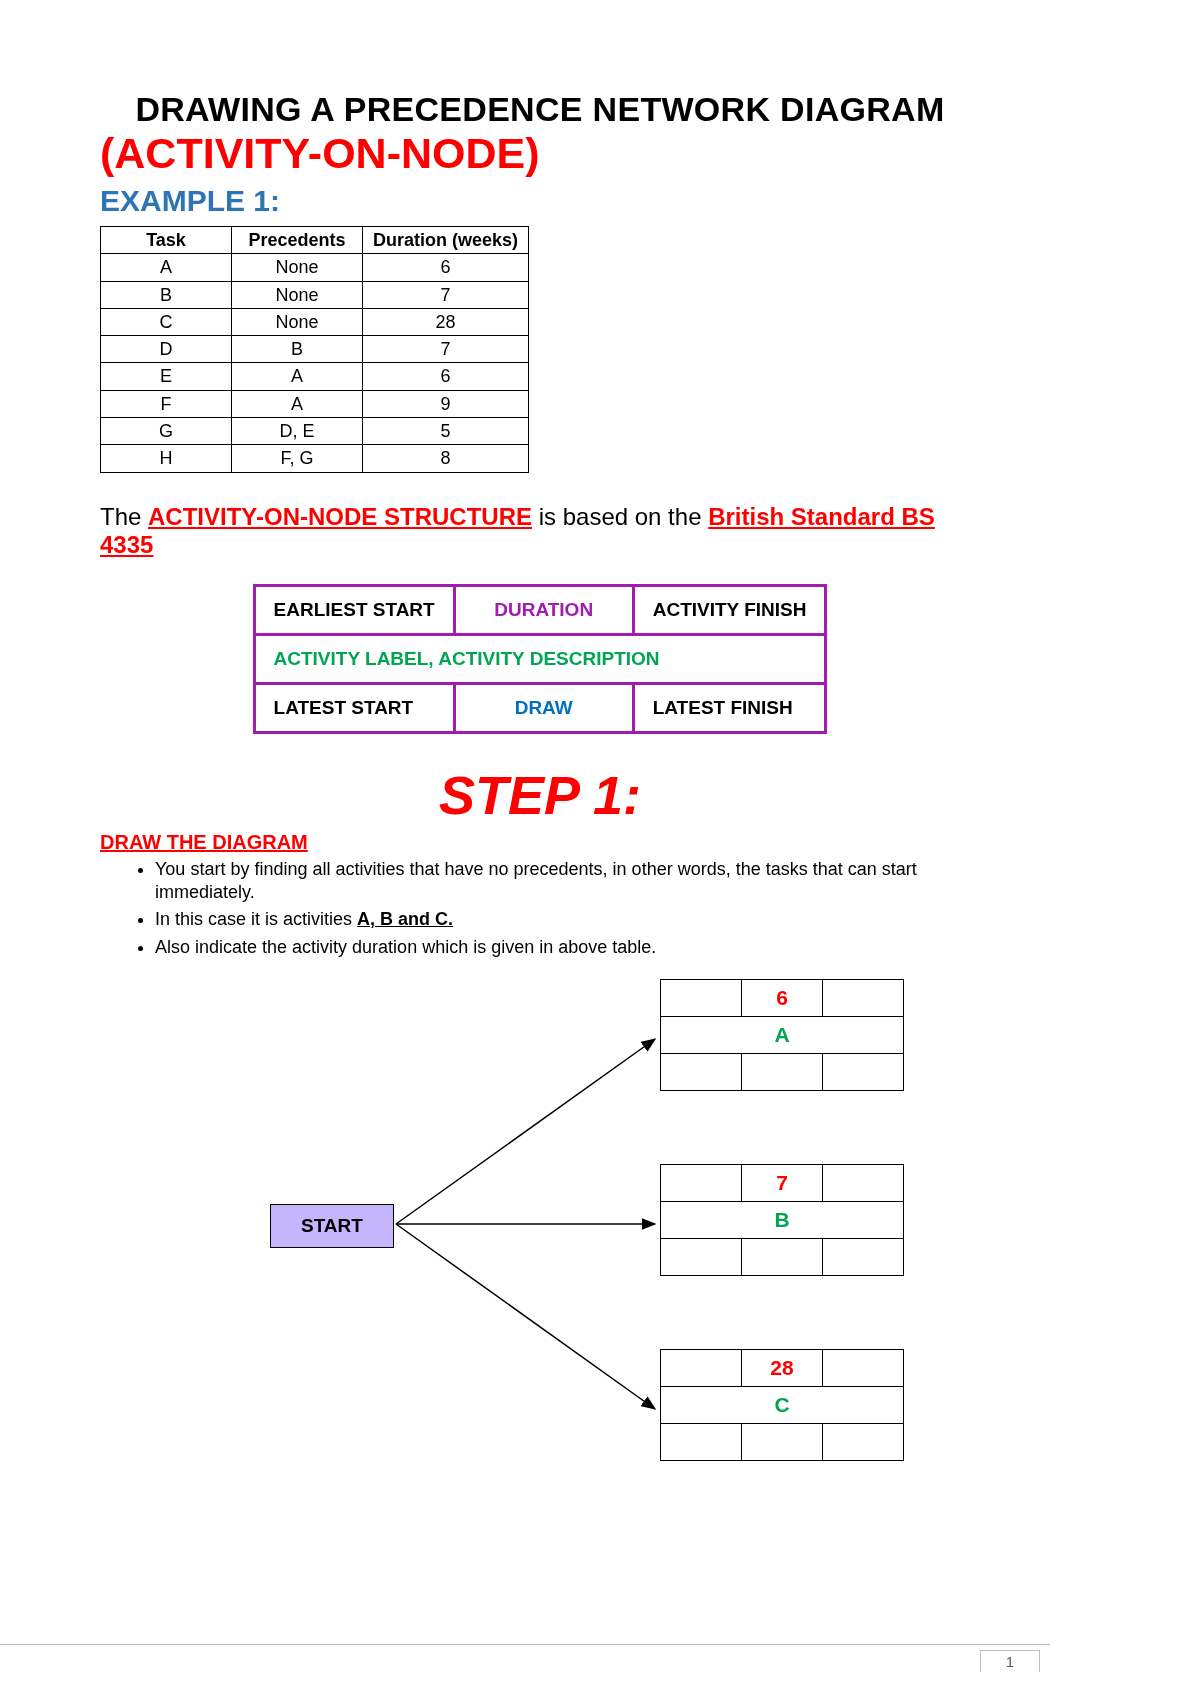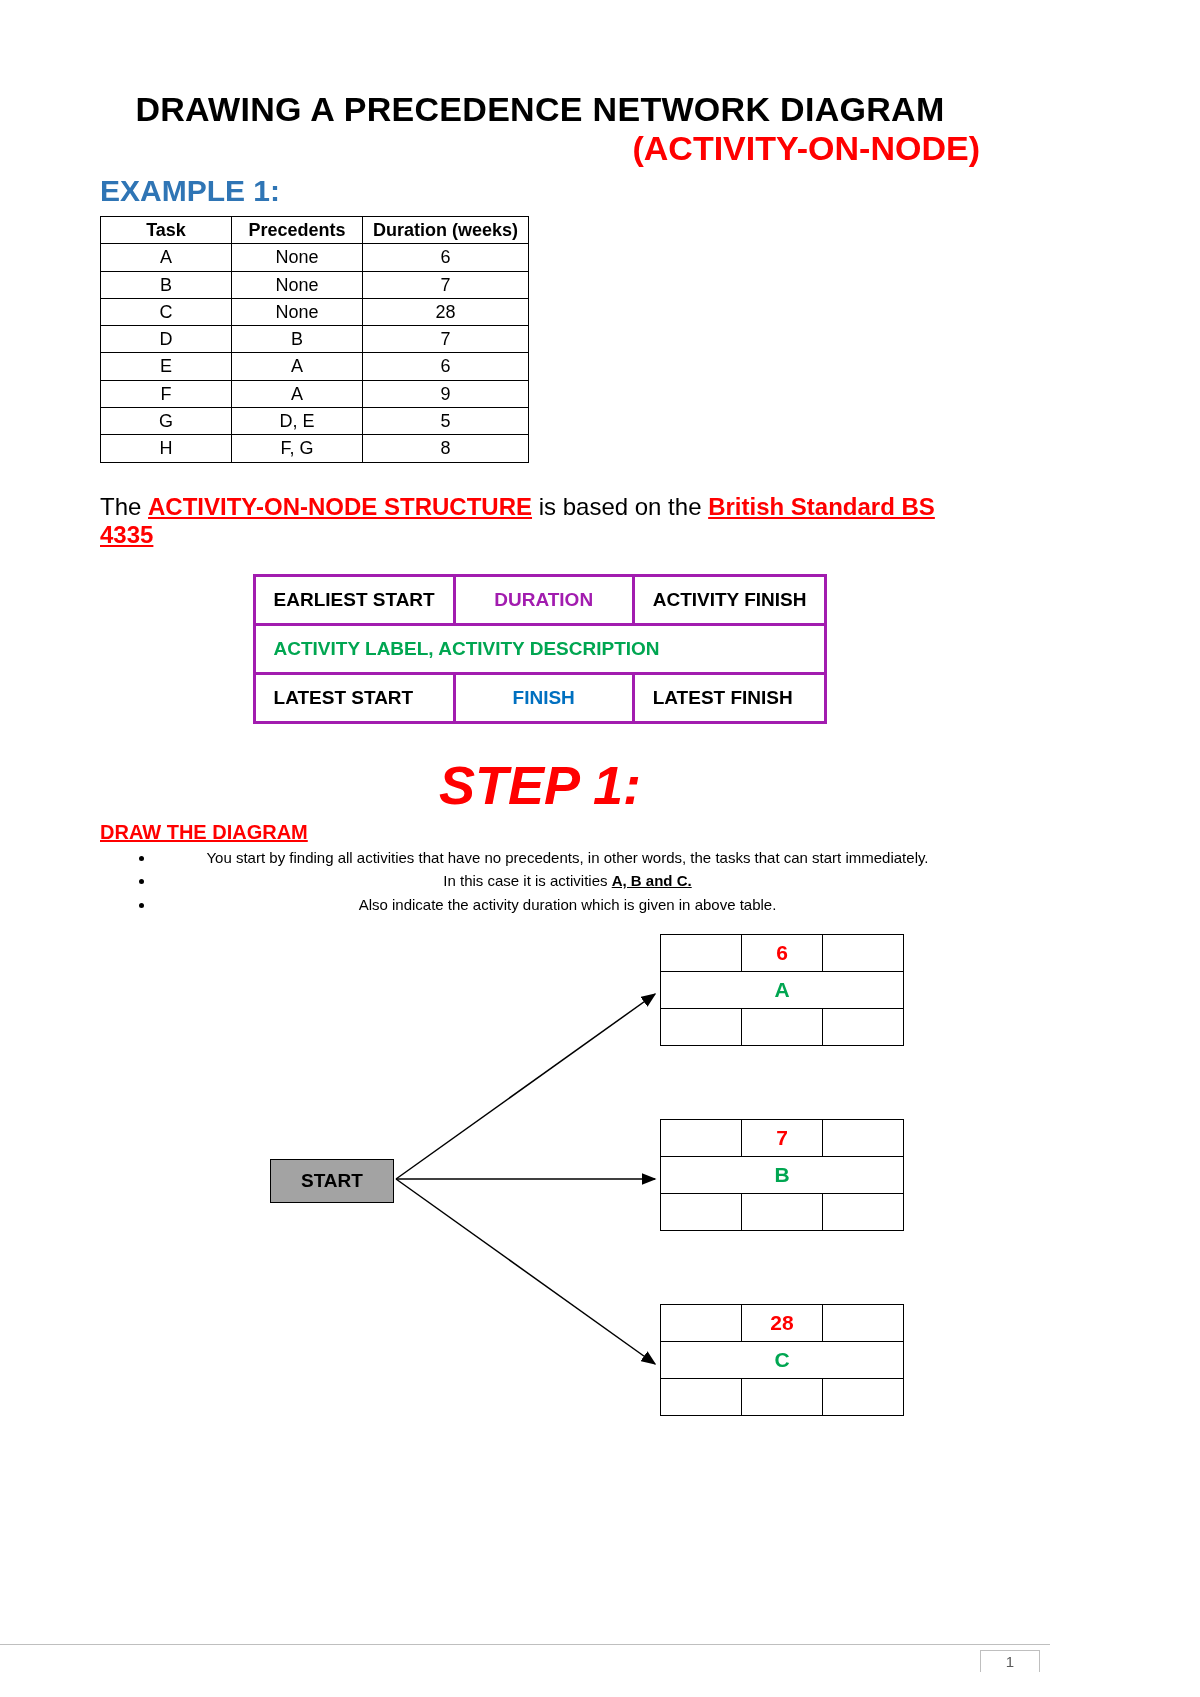--- a/index.html
+++ b/index.html
@@ -17,23 +17,23 @@
     padding: 90px 100px 40px 100px;
   }
   .title-main {
     font-size: 34px;
     font-weight: bold;
     text-align: center;
     margin: 0;
     letter-spacing: 0.3px;
   }
   .title-sub {
-    font-size: 34px;
-    font-weight: bold;
-    text-align: right;
+    font-size: 43px;
+    font-weight: bold;
+    text-align: left;
     color: #ff0000;
     margin: 0 0 6px 0;
   }
   .example-heading {
     color: #2f75b5;
     font-size: 30px;
     font-weight: bold;
     margin: 0 0 2px 0;
   }
   .intro-text {
@@ -96,22 +96,21 @@
   .draw-heading {
     color: #ff0000;
     font-weight: bold;
     text-decoration: underline;
     font-size: 20px;
     margin: 0 0 4px 0;
   }
   ul.bullets {
     margin: 0 0 20px 0;
     padding-left: 55px;
-    font-size: 15px;
-    text-align: center;
+    font-size: 18px;
   }
   ul.bullets li {
     margin-bottom: 4px;
     line-height: 1.3;
   }
   .bold-underline {
     font-weight: bold;
     text-decoration: underline;
   }
   .diagram-area {
@@ -121,21 +120,21 @@
     margin: 10px auto 0 auto;
   }
   .start-box {
     position: absolute;
     left: 170px;
     top: 225px;
     border: 1.5px solid #000;
     padding: 10px 30px;
     font-weight: bold;
     font-size: 19px;
-    background: #a3a3a3;
+    background: #c4b5fd;
   }
   table.activity-node {
     border-collapse: collapse;
     position: absolute;
     background: #fff;
   }
   table.activity-node td {
     border: 1px solid #000;
     width: 78px;
     height: 34px;
@@ -245,21 +244,21 @@
         <tr>
       <td>EARLIEST START</td>
       <td class="center duration-label">DURATION</td>
       <td>ACTIVITY FINISH</td>
     </tr>
     <tr>
       <td colspan="3" class="middle-row-label">ACTIVITY LABEL, ACTIVITY DESCRIPTION</td>
     </tr>
     <tr>
       <td>LATEST START</td>
-      <td class="center float-label">FINISH</td>
+      <td class="center float-label">DRAW</td>
       <td>LATEST FINISH</td>
     </tr>
   </tbody>
     </table>
 
   <div class="step-heading">STEP 1:</div>
   <div class="draw-heading">DRAW THE DIAGRAM</div>
 
   <ul class="bullets">
     <li>You start by finding all activities that have no precedents, in other words, the tasks that can start immediately.</li>

